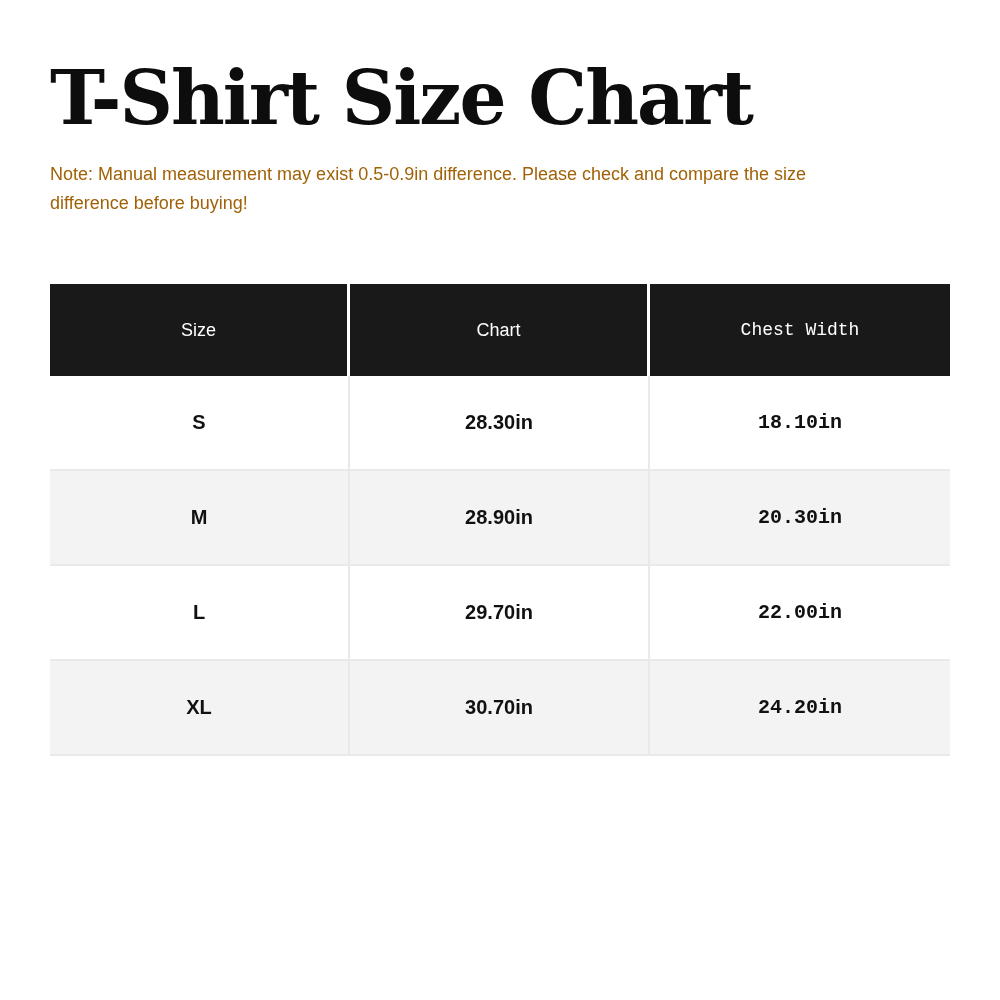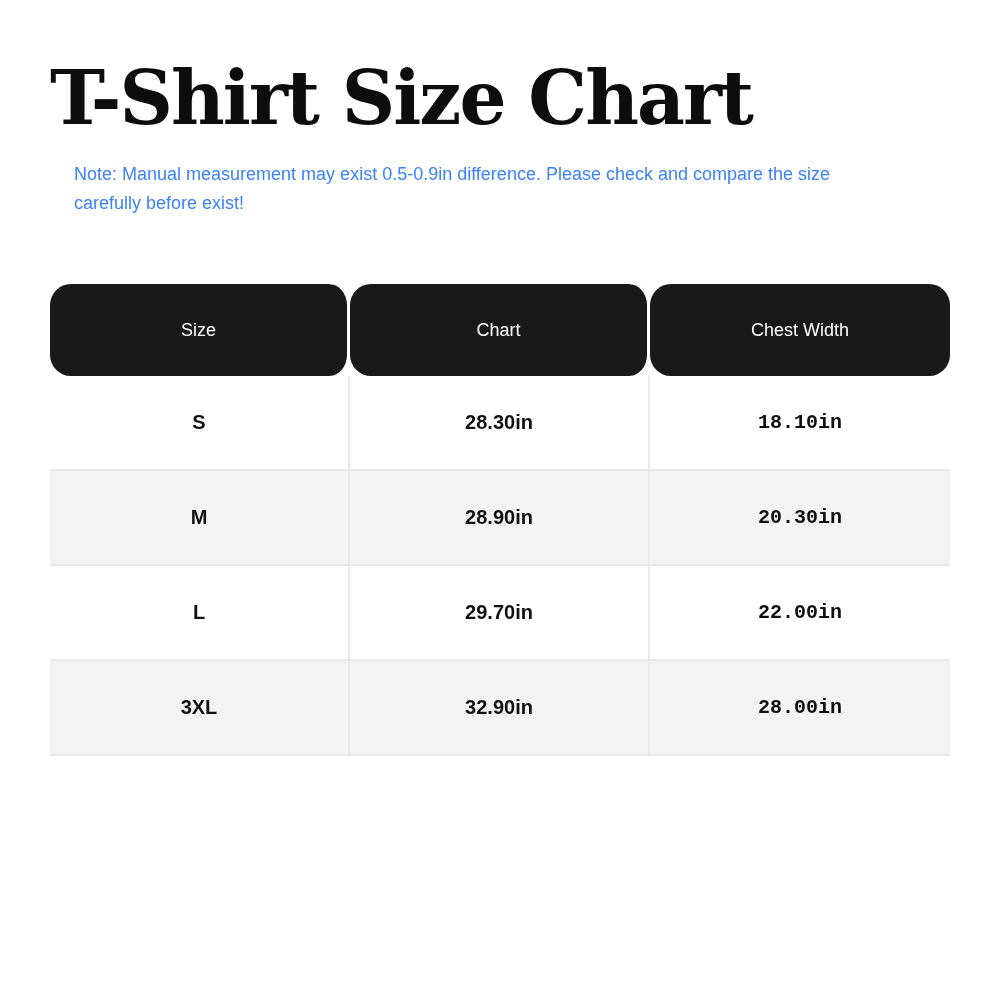--- a/index.html
+++ b/index.html
@@ -31,45 +31,43 @@
     line-height: 1.25;
     color: #0d0d0d;
     white-space: nowrap;
   }
   .note {
     position: absolute;
     left: 50px;
     top: 160px;
     font-size: 18px;
     line-height: 29px;
-    color: #3b82f6;
+    color: #a16207;
     white-space: nowrap;
-    margin-left: 24px;
   }
   table.size-chart {
     position: absolute;
     left: 50px;
     top: 284px;
     width: 900px;
     border-collapse: separate;
     border-spacing: 0;
     table-layout: fixed;
   }
   table.size-chart th {
     height: 92px;
     background: var(--header-bg, #191919);
     color: var(--header-text, #ffffff);
     font-size: 18px;
     font-weight: 400;
     text-align: center;
     vertical-align: middle;
     border-right: 3px solid #ffffff;
-    border-radius: 21px;
   }
-  table.size-chart th:last-child { border-right: none; }
+  table.size-chart th:last-child { border-right: none; font-family: Liberation Mono, monospace; }
   table.size-chart td {
     height: 95px;
     font-size: 20px;
     font-weight: 700;
     color: var(--text, #111111);
     text-align: center;
     vertical-align: middle;
     background: var(--row-bg, #ffffff);
     border-right: 2px solid var(--divider, #e9e9e9);
     border-bottom: 2px solid var(--divider, #e9e9e9);
@@ -77,21 +75,21 @@
   table.size-chart td:last-child { border-right: none; font-family: Liberation Mono, monospace; }
   table.size-chart tr.alt td { background: var(--row-alt-bg, #f3f3f3); }
 </style>
 </head>
 <body>
 
 <div class="page">
 
   <h1 class="title">T-Shirt Size Chart</h1>
 
-  <p class="note"><span>Note: Manual measurement may exist 0.5-0.9in difference. Please check and compare the size</span><br><span>carefully before exist!</span></p>
+  <p class="note"><span>Note: Manual measurement may exist 0.5-0.9in difference. Please check and compare the size</span><br><span>difference before buying!</span></p>
 
   <table class="size-chart">
     <thead>
       <tr>
         <th>Size</th>
         <th>Chart</th>
         <th>Chest Width</th>
       </tr>
     </thead>
     <tbody>
@@ -104,20 +102,20 @@
         <td>M</td>
         <td>28.90in</td>
         <td>20.30in</td>
       </tr>
       <tr>
         <td>L</td>
         <td>29.70in</td>
         <td>22.00in</td>
       </tr>
       <tr class="alt">
-        <td>3XL</td>
-        <td>32.90in</td>
-        <td>28.00in</td>
+        <td>XL</td>
+        <td>30.70in</td>
+        <td>24.20in</td>
       </tr>
     </tbody>
   </table>
 
 </div>
 
 </body></html>

